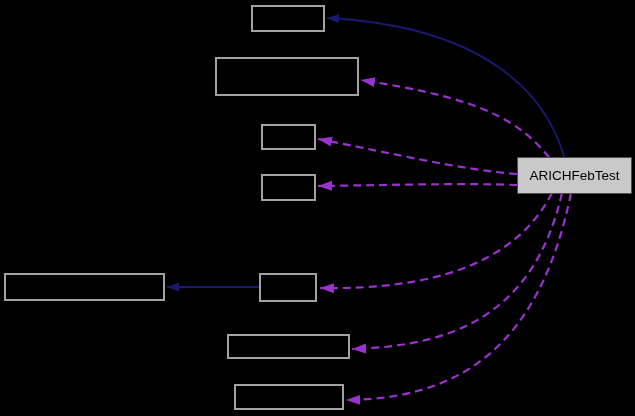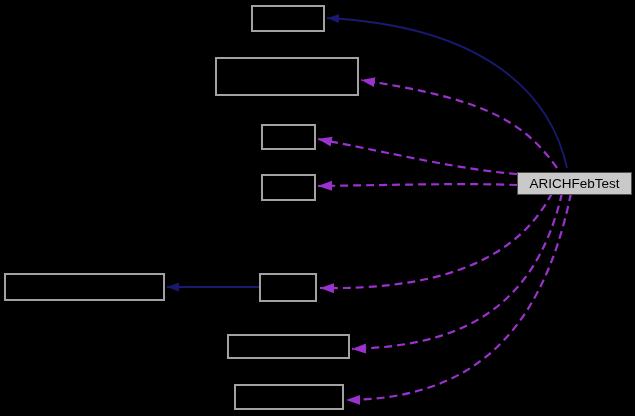--- a/index.html
+++ b/index.html
@@ -76,15 +76,15 @@
   </svg>
   <div id="node-layer">
       <div class="node" style="left: 251px; top: 5px; width: 74px; height: 27px;"></div>
       <div class="node" style="left: 215px; top: 57px; width: 144px; height: 39px;"></div>
       <div class="node" style="left: 261px; top: 124px; width: 55px; height: 26px;"></div>
       <div class="node" style="left: 261px; top: 174px; width: 55px; height: 27px;"></div>
       <div class="node" style="left: 4px; top: 273px; width: 161px; height: 28px;"></div>
       <div class="node" style="left: 259px; top: 273px; width: 58px; height: 29px;"></div>
       <div class="node" style="left: 227px; top: 334px; width: 123px; height: 25px;"></div>
       <div class="node" style="left: 234px; top: 384px; width: 110px; height: 26px;"></div>
-      <div class="node self" style="left: 517px; top: 172px; width: 115px; height: 23px;">ARICHFebTest</div>
+      <div class="node self" style="left: 517px; top: 157px; width: 115px; height: 37px;">ARICHFebTest</div>
     </div>
 </div>
 
 </body></html>

